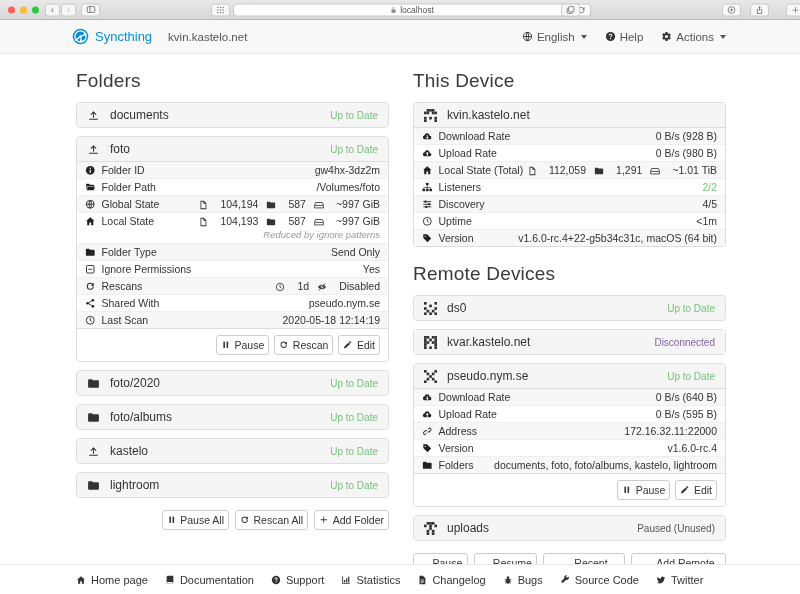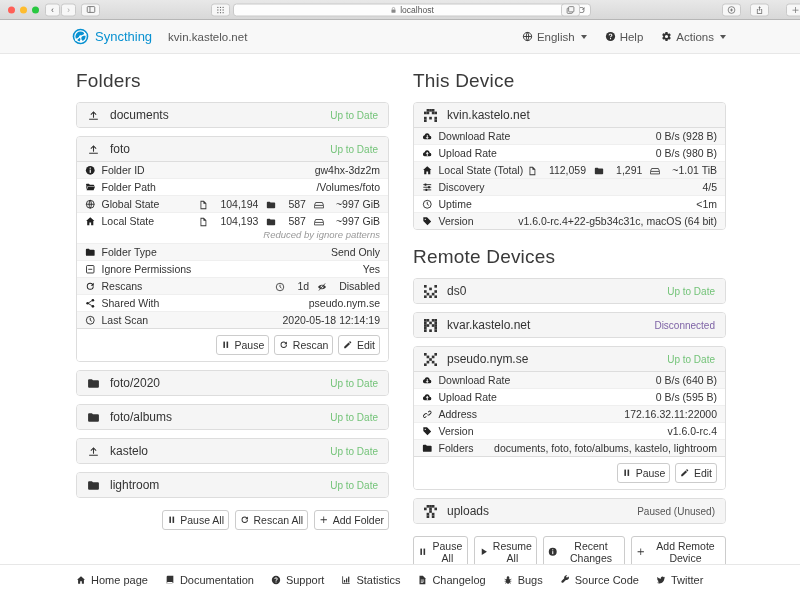--- a/index.html
+++ b/index.html
@@ -613,20 +613,29 @@
                   <span>1,291</span>
                 </span>
                 <span class="part">
                   <svg class="ic">
                     <use href="#s-hdd"></use>
                   </svg>
                   <span>~1.01 TiB</span>
                 </span>
               </span>
             </div>
+            <div class="trow">
+              <span class="lbl">
+                <svg class="ic">
+                  <use href="#s-sitemap"></use>
+                </svg>
+                <span>Listeners</span>
+              </span>
+              <span class="val green">2/2</span>
+            </div>
             <div class="trow stripe">
               <span class="lbl">
                 <svg class="ic">
                   <use href="#s-sliders"></use>
                 </svg>
                 <span>Discovery</span>
               </span>
               <span class="val">4/5</span>
             </div>
             <div class="trow">

